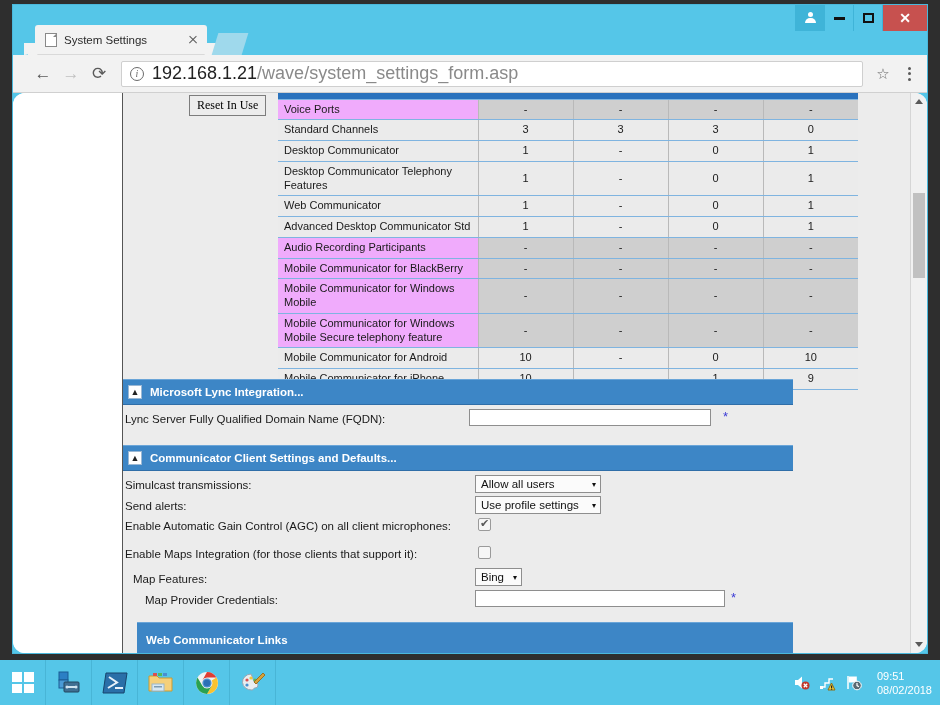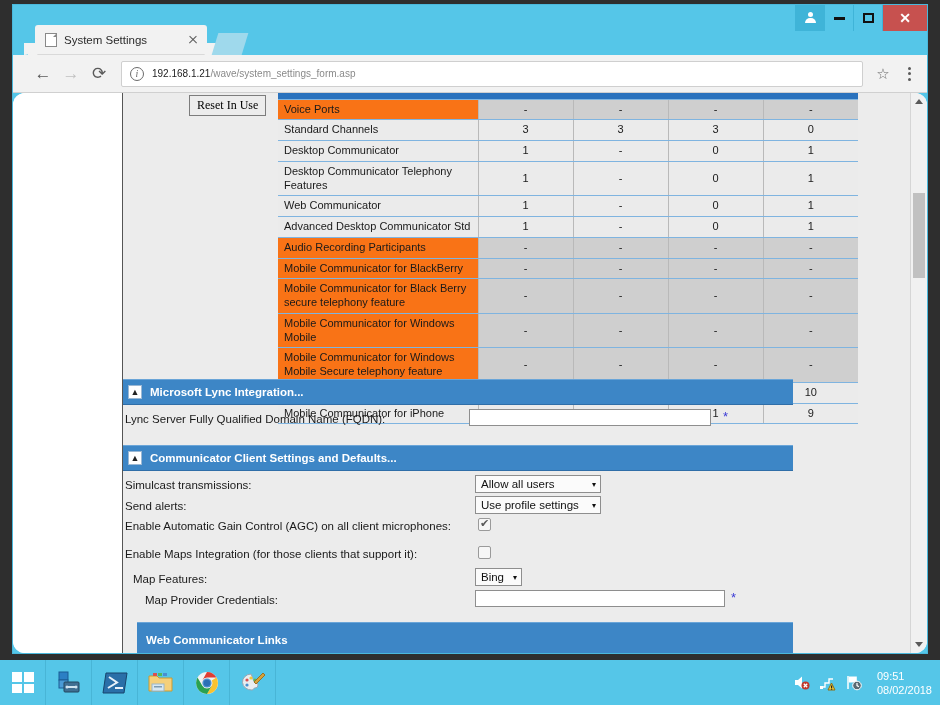--- a/index.html
+++ b/index.html
@@ -129,21 +129,21 @@
     display: flex; align-items: center; padding: 0 8px;
     overflow: hidden;
   }
   #info-icon {
     width: 14px; height: 14px; border-radius: 50%;
     border: 1.3px solid #6b6b6b; color: #6b6b6b;
     font-size: 10px; font-style: italic; font-family: "Liberation Serif", serif;
     display: flex; align-items: center; justify-content: center;
     flex: 0 0 auto; margin-right: 8px;
   }
-  #url-text { font-size: 10px; color: #8a8a8a; white-space: nowrap; text-align: right; }
+  #url-text { font-size: 18px; color: #8a8a8a; white-space: nowrap; text-align: right; }
   #url-host { color: #222; }
   #star-icon { font-size: 15px; color: #6b6b6b; }
   #menu-icon {
     width: 24px; display: flex; flex-direction: column;
     align-items: center; gap: 2.5px; cursor: pointer;
   }
   #menu-icon i { width: 3px; height: 3px; border-radius: 50%; background: #5a5a5a; display: block; }
 
   
   #viewport {
@@ -206,21 +206,21 @@
     padding: 3px 0 3px 6px;
     vertical-align: middle;
     line-height: 1.25;
   }
   #license-table td.num {
     text-align: center; padding-left: 0;
     border-left: 1px solid #b9b9b9;
   }
   #license-table tr.r-light td { background: #ebebeb; margin-top: 40px; }
   #license-table tr.r-dash  td { background: #cfcfcf; }
-  #license-table tr.r-dash  td.nm { background: #f97316; }
+  #license-table tr.r-dash  td.nm { background: #f0abfc; }
   #license-table td.alert { background: #f6bfbf; }
 
   
   .sec-header {
     position: absolute;
     background: #3d86c6;
     color: #fff; font-weight: bold; font-size: 11.5px;
     display: flex; align-items: center;
     border-top: 1px solid #6aa5d8;
     border-bottom: 1px solid #2f6ea8;
@@ -406,27 +406,20 @@
               </tr>
               <tr class="r-dash">
                 <td class="nm">Audio Recording Participants</td>
                 <td class="num">-</td>
                 <td class="num">-</td>
                 <td class="num">-</td>
                 <td class="num">-</td>
               </tr>
               <tr class="r-dash">
                 <td class="nm">Mobile Communicator for BlackBerry</td>
-                <td class="num">-</td>
-                <td class="num">-</td>
-                <td class="num">-</td>
-                <td class="num">-</td>
-              </tr>
-              <tr class="r-dash">
-                <td class="nm">Mobile Communicator for Black Berry secure telephony feature</td>
                 <td class="num">-</td>
                 <td class="num">-</td>
                 <td class="num">-</td>
                 <td class="num">-</td>
               </tr>
               <tr class="r-dash">
                 <td class="nm">Mobile Communicator for Windows Mobile</td>
                 <td class="num">-</td>
                 <td class="num">-</td>
                 <td class="num">-</td>

